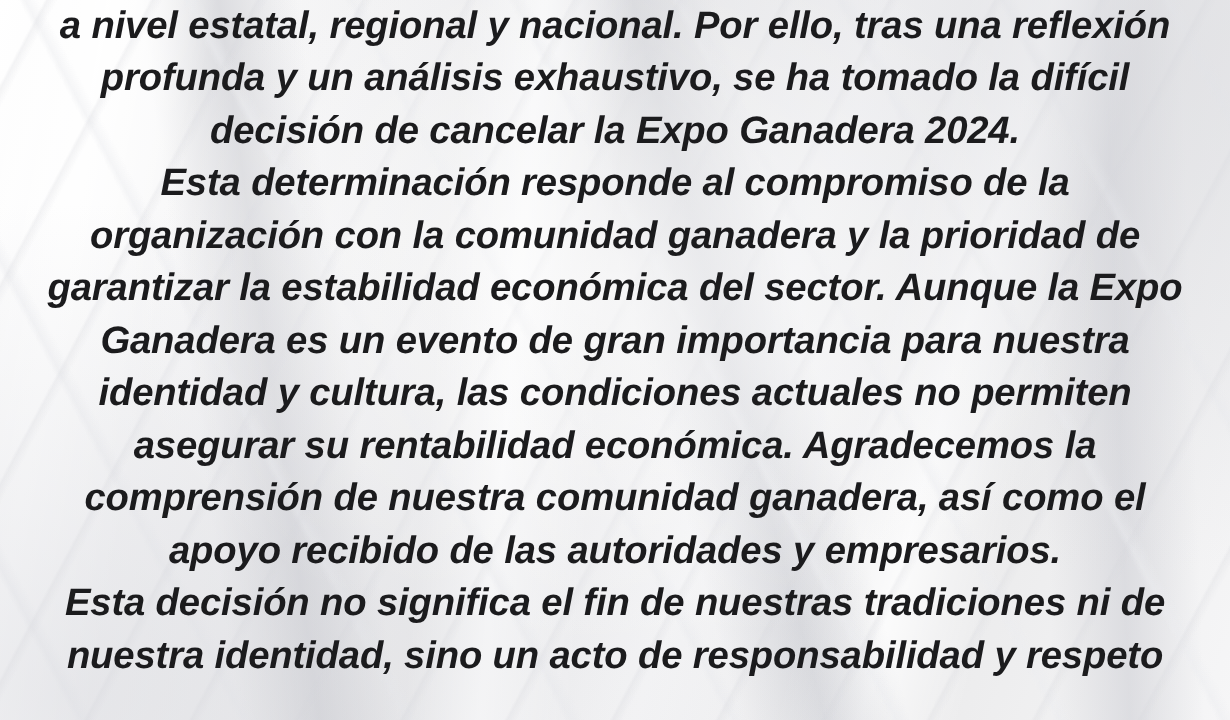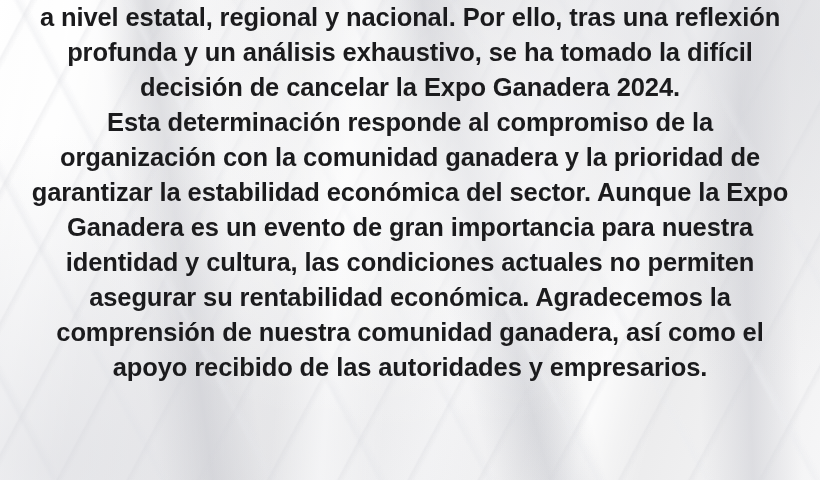--- a/index.html
+++ b/index.html
@@ -66,20 +66,21 @@
                 radial-gradient(ellipse at 92% 8%, rgba(215,216,221,0.5) 0%, rgba(255,255,255,0) 55%),
                 radial-gradient(ellipse at 6% 96%, rgba(210,211,217,0.45) 0%, rgba(255,255,255,0) 50%);
   }
 
   #content {
     position: relative;
     z-index: 2;
     padding: 0 26px;
     box-sizing: border-box;
     width: 820px;
+    font-style: italic;
   }
 
   p.body-par {
     margin: 0;
     color: #1b1b1d;
     font-weight: bold;
     font-size: 25.5px;
     line-height: 35px;
     text-align: center;
     letter-spacing: -0.1px;
@@ -104,15 +105,16 @@
   <div class="bg-layer bg-base"></div>
   <div class="bg-layer bg-streaks"></div>
   <div class="bg-layer bg-diag"></div>
   <div class="bg-layer bg-vignette"></div>
 
   <div id="content">
     <p class="body-par par-clip">a nivel estatal, regional y nacional. Por ello, tras una reflexión profunda y un análisis exhaustivo, se ha tomado la difícil decisión de cancelar la Expo Ganadera 2024.</p>
 
     <p class="body-par par-gap">Esta determinación responde al compromiso de la organización con la comunidad ganadera y la prioridad de garantizar la estabilidad económica del sector. Aunque la Expo Ganadera es un evento de gran importancia para nuestra identidad y cultura, las condiciones actuales no permiten asegurar su rentabilidad económica. Agradecemos la comprensión de nuestra comunidad ganadera, así como el apoyo recibido de las autoridades y empresarios.</p>
 
+    <p class="body-par par-gap-2">Esta decisión no significa el fin de nuestras tradiciones ni de nuestra identidad, sino un acto de responsabilidad y respeto</p>
   </div>
 
 </div>
 
 </body></html>

